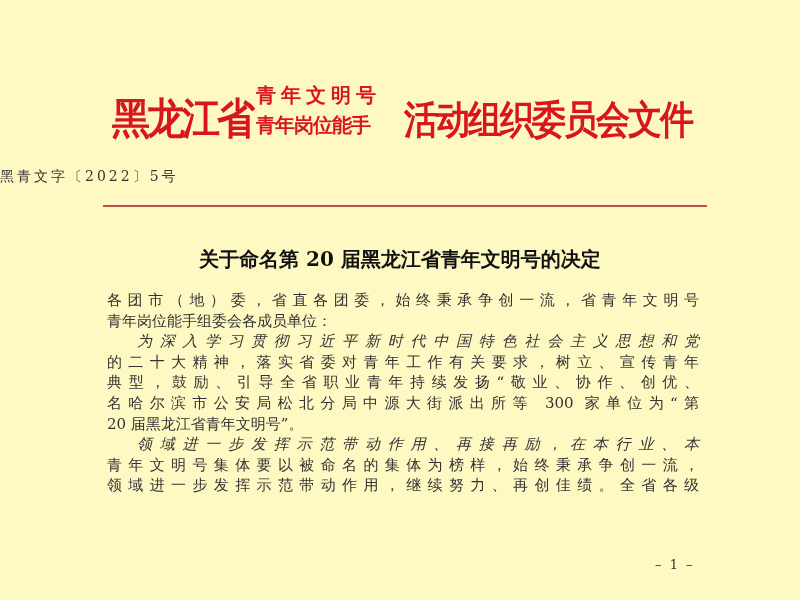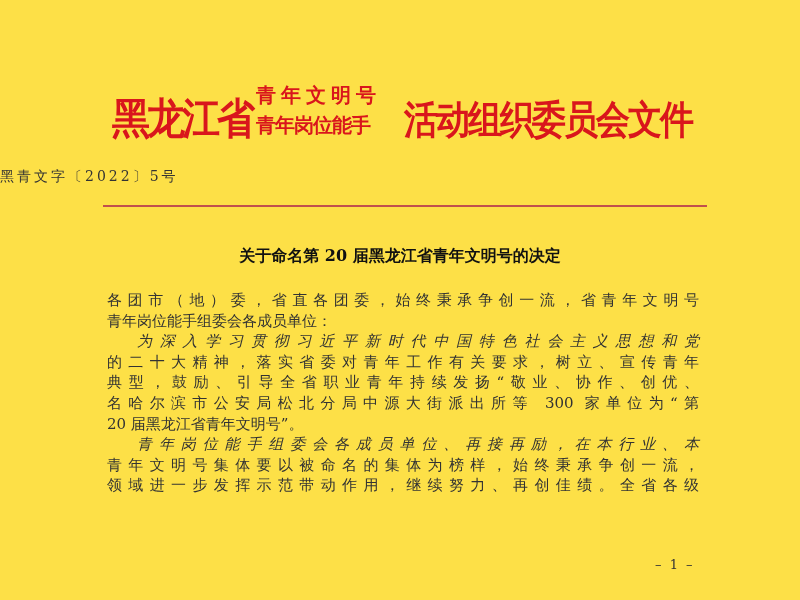--- a/index.html
+++ b/index.html
@@ -12,21 +12,21 @@
       height: 600px;
       position: relative;
       overflow: hidden;
       font-family: "DejaVu Serif", "Liberation Serif", serif;
       color: #222222;
     }
     .page {
       position: absolute;
       left: 0; top: 0;
       width: 800px; height: 600px;
-      background: #fde047;
+      background: #fef9c3;
     }
     
     .header {
       position: absolute;
       left: 112px;
       top: 80px;
       width: 590px;
       height: 70px;
       color: #d9161c;
     }
@@ -81,21 +81,21 @@
       top: 205px;
       width: 604px;
       height: 2px;
       background: #c0504d;
     }
     .title {
       position: absolute;
       left: 0; width: 800px;
       top: 246px;
       text-align: center;
-      font-size: 16px;
+      font-size: 20px;
       font-weight: bold;
       color: #111111;
       letter-spacing: 0px;
     }
     .body {
       position: absolute;
       left: 107px;
       top: 290px;
       width: 592px;
       font-size: 15px;
@@ -148,20 +148,20 @@
   <div class="body">
     <span class="line">各团市（地）委，省直各团委，始终秉承争创一流，省青年文明号</span>
     <span class="line last">青年岗位能手组委会各成员单位：</span>
 
     <span class="line indent">为深入学习贯彻习近平新时代中国特色社会主义思想和党</span>
     <span class="line">的二十大精神，落实省委对青年工作有关要求，树立、宣传青年</span>
     <span class="line">典型，鼓励、引导全省职业青年持续发扬“敬业、协作、创优、</span>
     <span class="line">名哈尔滨市公安局松北分局中源大街派出所等 300 家单位为“第</span>
     <span class="line last">20 届黑龙江省青年文明号”。</span>
 
-    <span class="line indent">青年岗位能手组委会各成员单位、再接再励，在本行业、本</span>
+    <span class="line indent">领域进一步发挥示范带动作用、再接再励，在本行业、本</span>
     <span class="line">青年文明号集体要以被命名的集体为榜样，始终秉承争创一流，</span>
     <span class="line">领域进一步发挥示范带动作用，继续努力、再创佳绩。全省各级</span>
   </div>
 
   <div class="pagenum">– 1 –</div>
 
 </div>
 
 </body></html>

